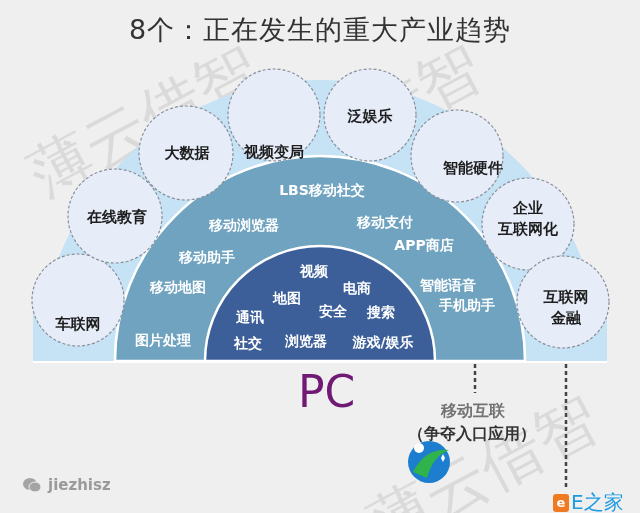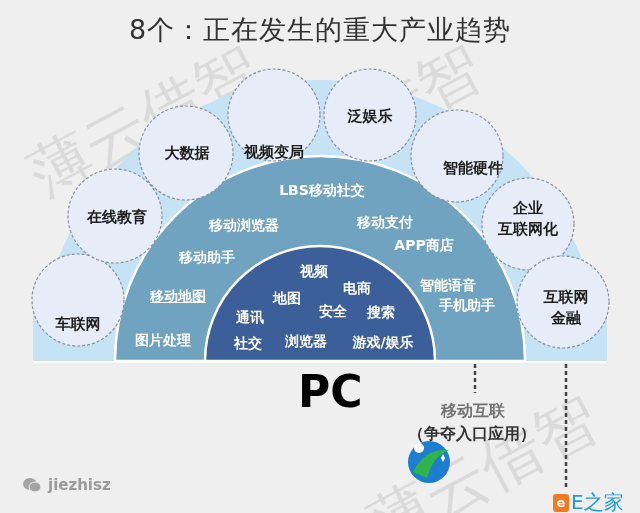--- a/index.html
+++ b/index.html
@@ -24,21 +24,21 @@
     position: absolute; text-align: center; font-weight: bold;
     font-size: 15px; color: #1e1e1e; line-height: 20px;
     transform: translate(-50%, -50%); white-space: nowrap;
   }
   .arc-label {
     position: absolute; font-weight: bold; color: #ffffff;
     font-size: 14px; white-space: nowrap; transform: translate(-50%, -50%);
   }
   .pc-label {
     position: absolute; left: 298px; top: 366px;
-    font-size: 44px; font-weight: bold; color: #000000;
+    font-size: 44px; font-weight: normal; color: #701a75;
   }
   .mobile-label {
     position: absolute; left: 418px; top: 398px; width: 110px;
     text-align: center; font-weight: bold; color: #737373;
     font-size: 16px; line-height: 26px;
   }
   .mobile-sub {
     position: absolute; left: 372px; top: 424px; width: 200px;
     text-align: center; font-weight: bold; color: #333; font-size: 16px;
   }
@@ -113,21 +113,21 @@
 <div class="bubble-label" style="left:528px; top:229px;">互联网化</div>
 <div class="bubble-label" style="left:566px; top:297px;">互联网</div>
 <div class="bubble-label" style="left:566px; top:318px;">金融</div>
 
 <div class="arc-label" style="left:322px; top:191px;">LBS移动社交</div>
 <div class="arc-label" style="left:244px; top:226px;">移动浏览器</div>
 <div class="arc-label" style="left:385px; top:223px;">移动支付</div>
 <div class="arc-label" style="left:207px; top:258px;">移动助手</div>
 <div class="arc-label" style="left:424px; top:246px;">APP商店</div>
 <div class="arc-label" style="left:448px; top:274px;margin-top:12px;">智能语音</div>
-<div class="arc-label" style="left:178px; top:297px;text-decoration:underline;">移动地图</div>
+<div class="arc-label" style="left:178px; top:288px;">移动地图</div>
 <div class="arc-label" style="left:467px; top:306px;">手机助手</div>
 <div class="arc-label" style="left:163px; top:341px;">图片处理</div>
 
 <div class="arc-label" style="left:314px; top:272px;">视频</div>
 <div class="arc-label" style="left:357px; top:289px;">电商</div>
 <div class="arc-label" style="left:287px; top:299px;">地图</div>
 <div class="arc-label" style="left:333px; top:312px;">安全</div>
 <div class="arc-label" style="left:381px; top:313px;">搜索</div>
 <div class="arc-label" style="left:250px; top:318px;">通讯</div>
 <div class="arc-label" style="left:248px; top:344px;">社交</div>

